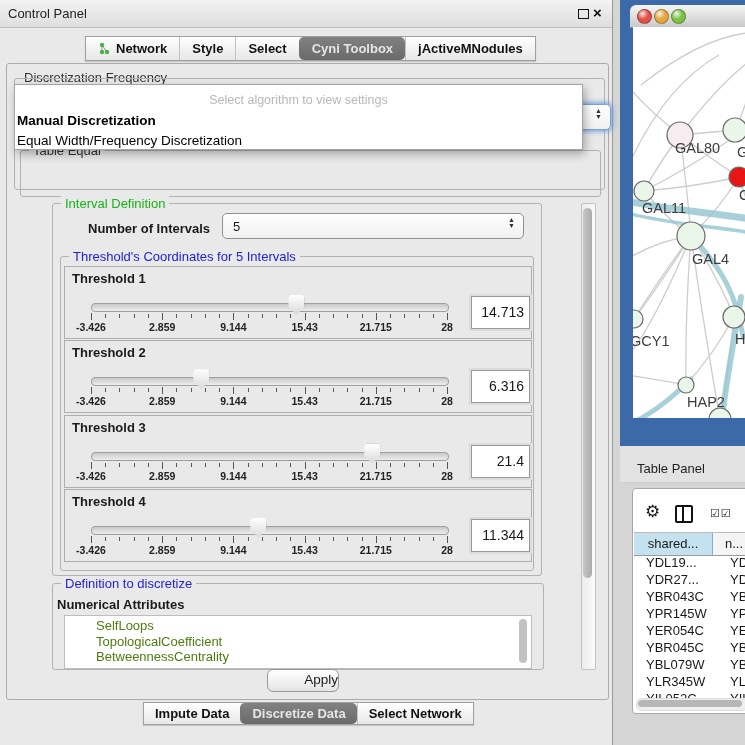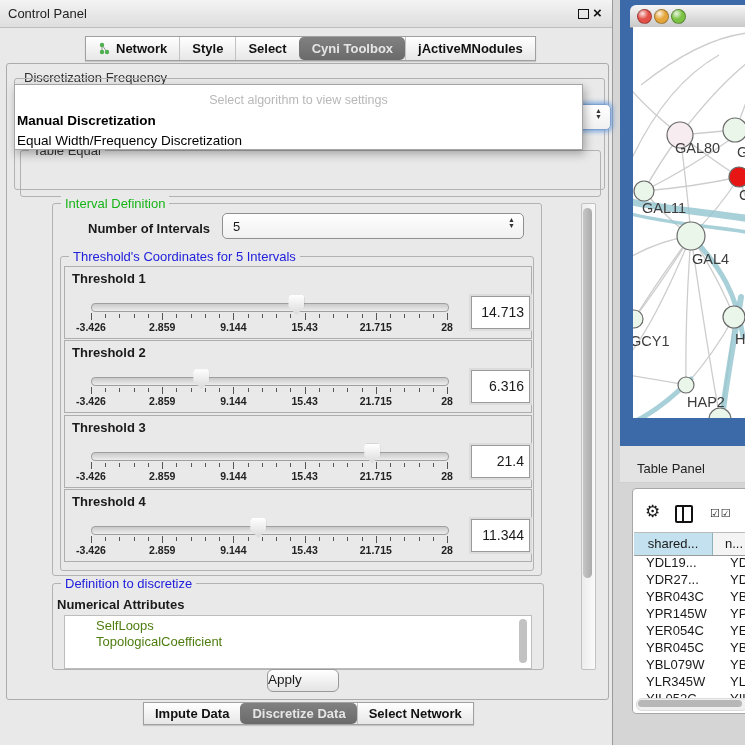--- a/index.html
+++ b/index.html
@@ -75,21 +75,21 @@
               font-size:10.5px;font-weight:bold;color:#222;}
   .thr-field{position:absolute;left:406px;top:29px;width:52px;height:31px;background:#fff;
              border:1px solid #9a9a9a;font-size:14px;text-align:right;padding-right:5px;
              line-height:31px;box-shadow:0 0 0 2px #dcdcdc;}
   
   #attr-list{left:64px;top:615px;width:466px;height:52px;background:#fff;border:1px solid #bdbdbd;overflow:hidden;}
   .attr-item{padding-left:31px;font-size:13px;height:15.5px;line-height:15.5px;color:#4d7c0f;}
   #attr-vthumb{position:absolute;right:4px;top:3px;width:8px;height:44px;background:#c2c2c2;border-radius:4px;}
   
   #apply-btn{left:267px;top:669px;width:70px;height:21px;border:1px solid #999;border-radius:6px;
-             background:linear-gradient(#ffffff,#e4e4e4);font-size:13.5px;text-align:left;line-height:20px;}
+             background:linear-gradient(#ffffff,#e4e4e4);font-size:13.5px;text-align:right;line-height:20px;}
   
   #right-bg{left:613px;top:0;width:132px;height:745px;background:#d5d5d5;}
   #net-window{left:620px;top:0;width:125px;height:446px;background:#3c69a7;}
   #mac-titlebar{left:10px;top:5px;width:115px;height:22px;background:linear-gradient(#f6f6f6,#c9c9c9);
                 border-bottom:1px solid #8f8f8f;border-top-left-radius:6px;}
   .light{position:absolute;top:4px;width:13px;height:13px;border-radius:50%;border:1px solid rgba(0,0,0,.3);
          background-image:radial-gradient(circle at 35% 28%,rgba(255,255,255,.85),rgba(255,255,255,0) 45%);}
   #net-canvas{left:13px;top:27px;width:112px;height:391px;background:#fff;overflow:hidden;}
   #tablepanel-bar{left:620px;top:446px;width:125px;height:36px;background:#e3e3e3;border-bottom:1px solid #cfcfcf;}
   #tablepanel-title{left:17px;top:15px;font-size:13px;color:#222;}
@@ -342,20 +342,21 @@
     </div>
 
   <div class="abs group" id="grp-attr">
     <span class="group-title t-blue">Definition to discretize</span>
   </div>
   <span class="abs" id="lbl-numattr">Numerical Attributes</span>
   <div class="abs" id="attr-list">
     <div id="attr-items" style="padding-top:2px;">
         <div class="attr-item">SelfLoops</div>
         <div class="attr-item">TopologicalCoefficient</div>
+        <div class="attr-item">BetweennessCentrality</div>
       </div>
     <div id="attr-vthumb"></div>
   </div>
 
   <div class="abs" id="apply-btn">Apply</div>
 
   <div class="abs segbar" id="bottom-tabs">
       <div class="seg">
         <span>Impute Data</span>
       </div>

